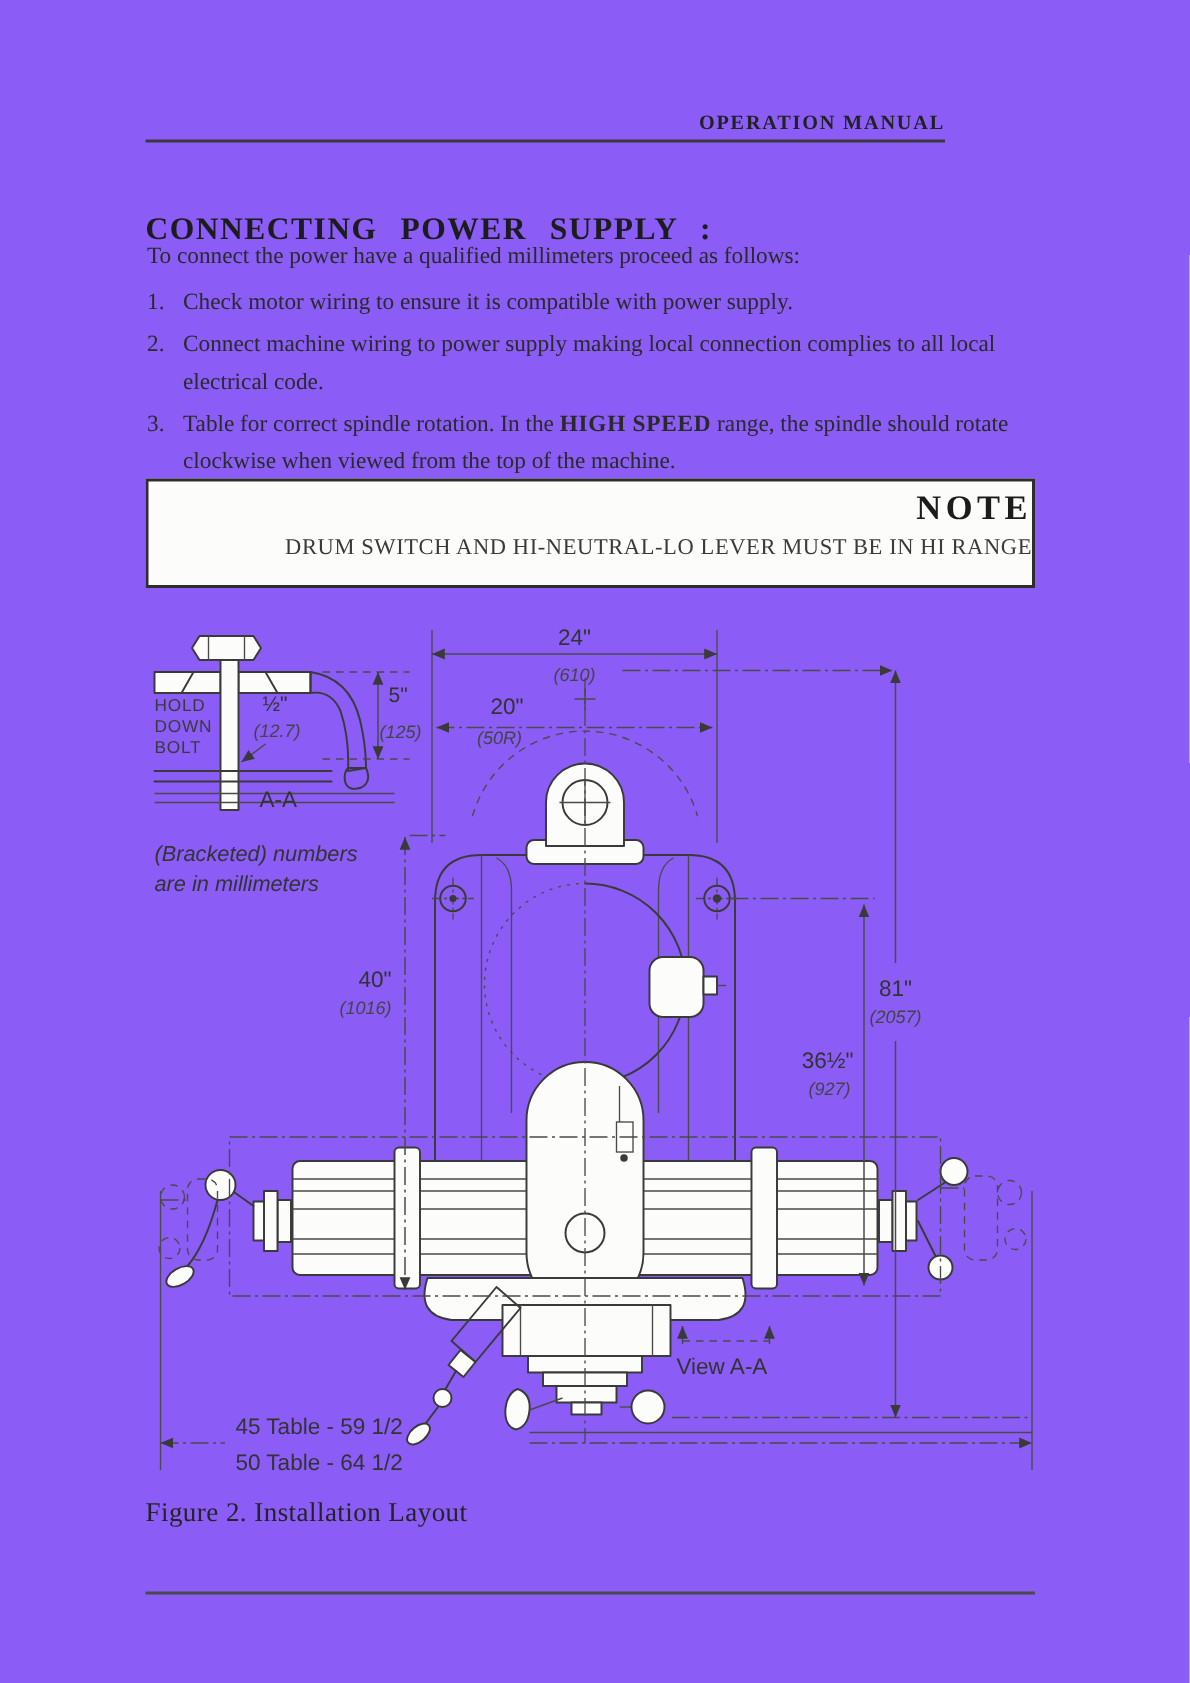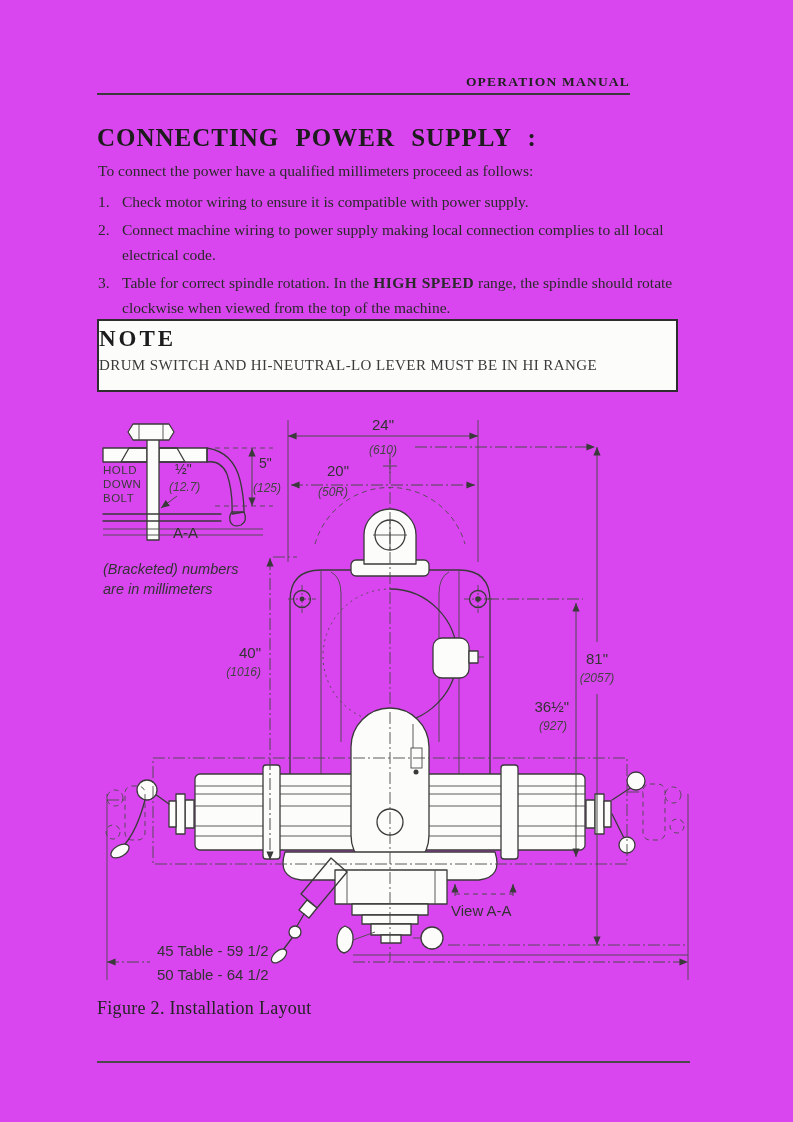--- a/index.html
+++ b/index.html
@@ -1,39 +1,39 @@
 <!DOCTYPE html>
 <html><head>
 <meta charset="utf-8">
 <style>
   html,body{margin:0;padding:0;background:#e8e8e6;}
   .page{
     position:relative;width:793px;height:1122px;margin:0 auto;
-    background:#d946ef;color:#222;
+    background:#8b5cf6;color:#222;
     font-family:"Liberation Serif", serif;
     overflow:hidden;
   }
   .hdr{
     position:absolute;left:97px;top:74px;width:533px;
     text-align:right;font-weight:bold;font-size:13.5px;letter-spacing:1.2px;
   }
   .hdr-rule{position:absolute;left:97px;top:93px;width:533px;height:2px;background:#3a3a3a;}
   .title{
-    position:absolute;left:97px;top:124px;width:600px;
-    font-size:25px;font-weight:bold;letter-spacing:1px;word-spacing:9px;color:#1c1c1c;
+    position:absolute;left:97px;top:140px;width:600px;
+    font-size:21px;font-weight:bold;letter-spacing:1px;word-spacing:9px;color:#1c1c1c;
   }
   .intro{position:absolute;left:98px;top:162px;width:580px;font-size:15.5px;color:#2a2a2a;}
   .steps{position:absolute;left:98px;top:189px;width:585px;font-size:15.5px;color:#2a2a2a;line-height:1.62;}
   .li{display:flex;margin-bottom:3px;}
   .num{width:24px;flex:none;}
   .txt{flex:1;}
   .b{font-weight:bold;letter-spacing:.5px;}
   .notebox{
     position:absolute;left:97px;top:319px;width:577px;height:69px;
-    border:2px solid #2e2e2e;text-align:left;background:#fcfcfa;
+    border:2px solid #2e2e2e;text-align:right;background:#fcfcfa;padding-left:12px;
   }
   .note-h{font-size:23px;font-weight:bold;letter-spacing:3px;margin-top:5px;color:#1c1c1c;}
   .note-t{font-size:15px;letter-spacing:.4px;color:#3a3a3a;margin-top:5px;}
   .diagram{position:absolute;left:95px;top:402px;width:600px;height:592px;}
   .caption{
     position:absolute;left:97px;top:998px;width:600px;text-align:left;
     font-size:18px;color:#242424;letter-spacing:.3px;
   }
   .foot-rule{position:absolute;left:97px;top:1061px;width:593px;height:2px;background:#4a4a4a;}
 

